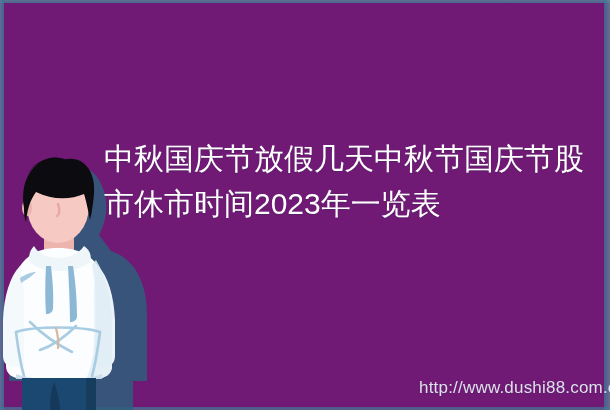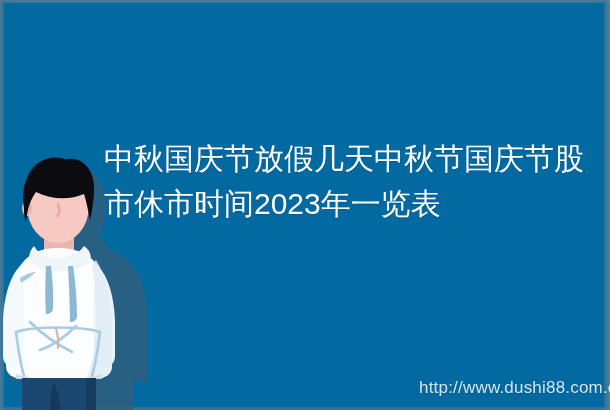--- a/index.html
+++ b/index.html
@@ -5,21 +5,21 @@
   html, body {
     margin: 0;
     padding: 0;
     background: #ffffff;
   }
   #canvas {
     position: relative;
     width: 610px;
     height: 410px;
     overflow: hidden;
-    background: #0369a1;
+    background: #701a75;
     font-family: "Liberation Sans", "DejaVu Sans", sans-serif;
   }
 
   
   .edge {
     position: absolute;
     pointer-events: none;
   }
   .edge-top {
     top: 0; left: 0; width: 610px; height: 3px;

